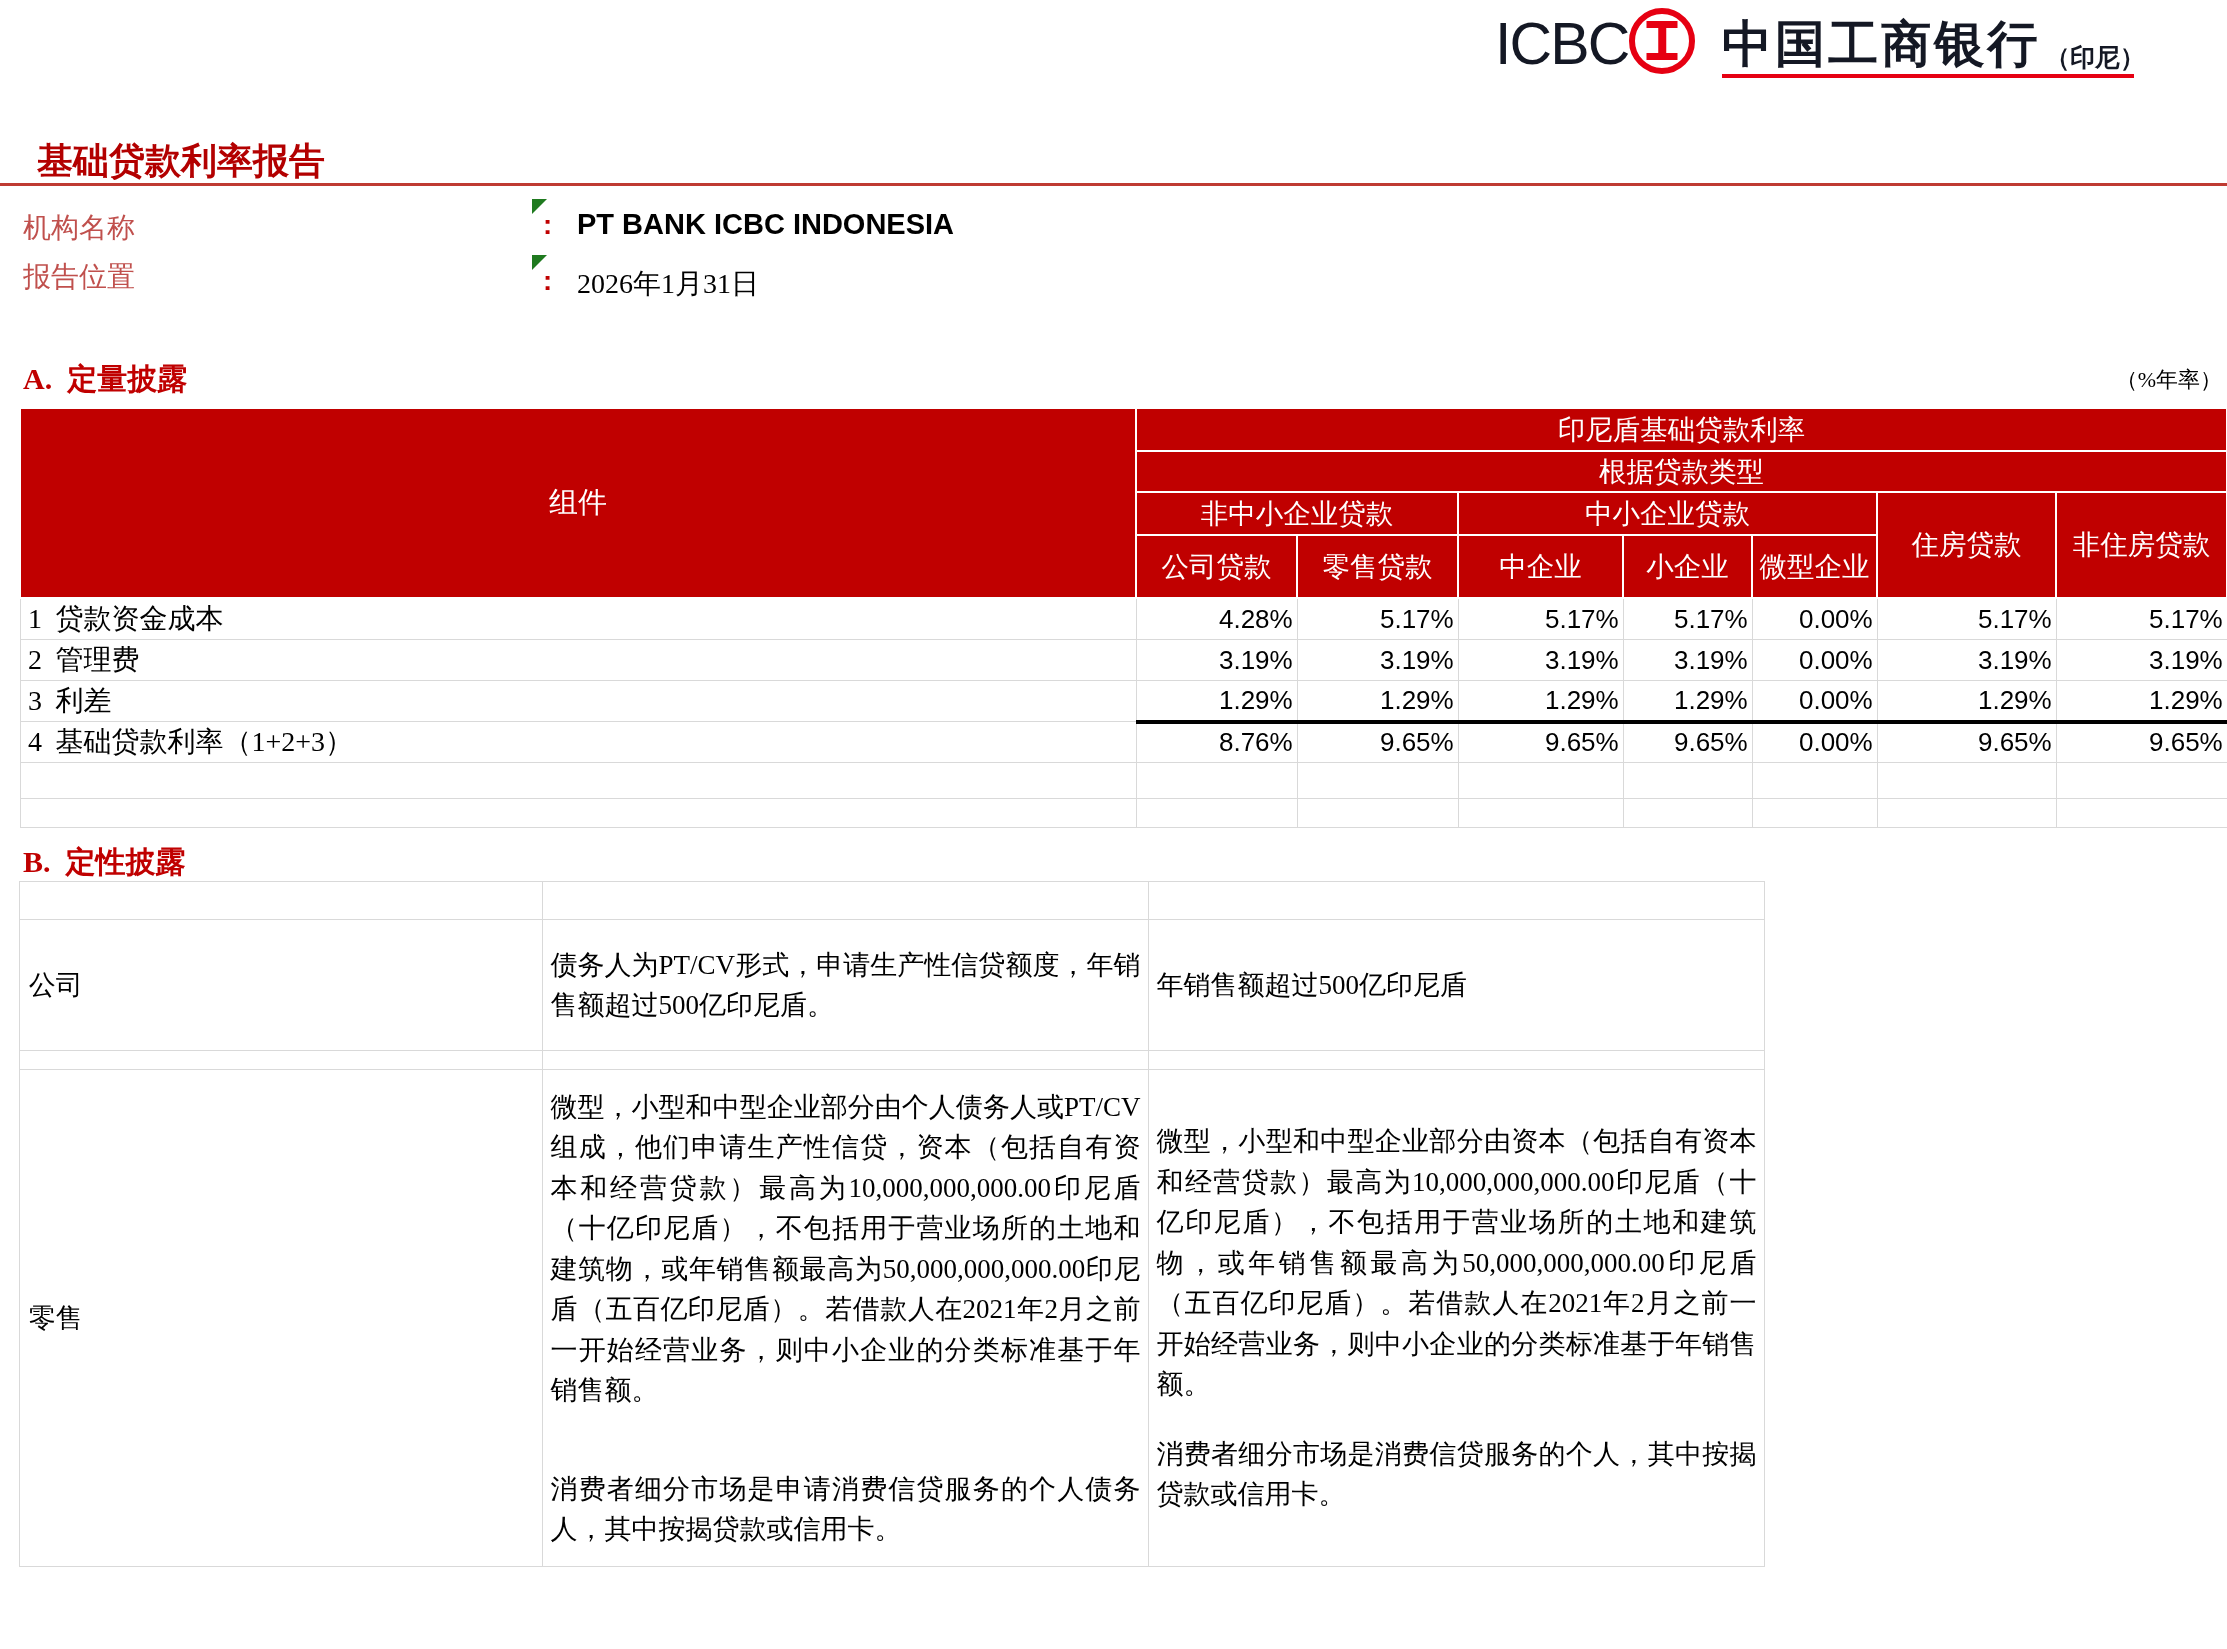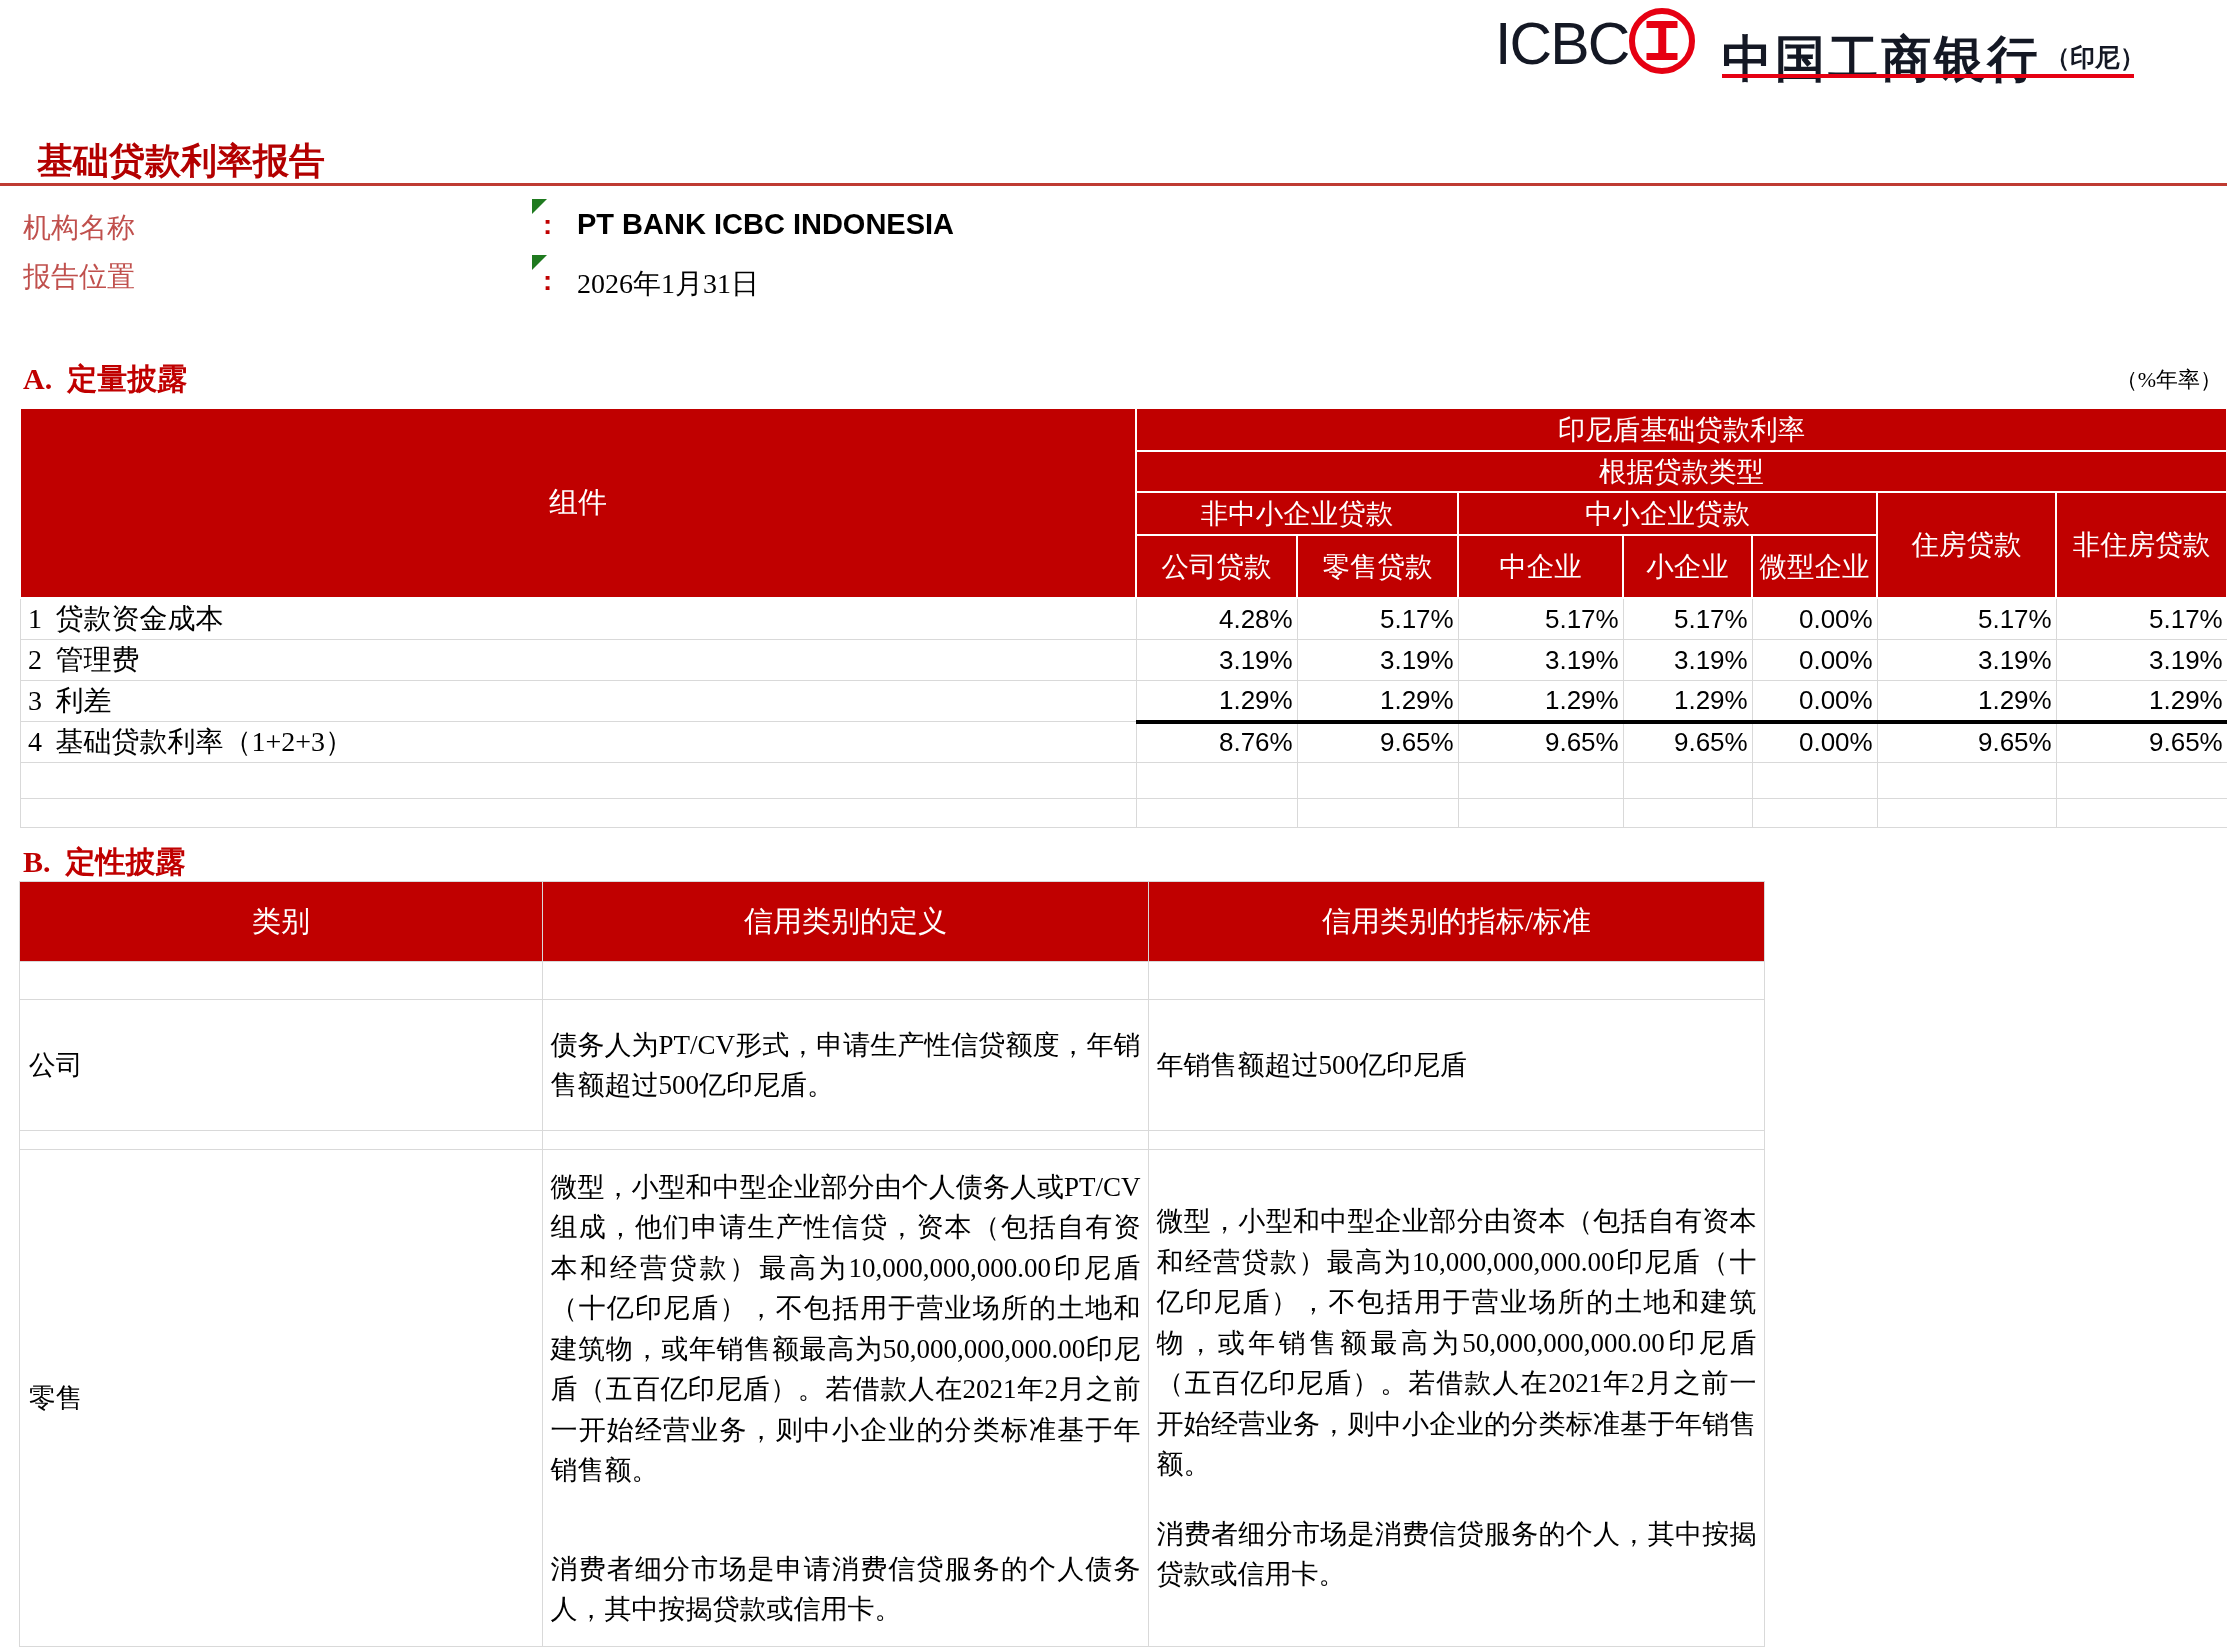--- a/index.html
+++ b/index.html
@@ -9,21 +9,21 @@
   
   .logo-icbc{position:absolute;left:1495px;top:15px;font-family:"Liberation Sans","DejaVu Sans",sans-serif;
              font-weight:normal;font-size:59px;line-height:1;letter-spacing:-1.9px;color:#141824;}
   .emblem{position:absolute;left:1629px;top:7.5px;width:66px;height:66px;border:6.9px solid #E60012;
           border-radius:50%;box-sizing:border-box;}
   .gbar{position:absolute;background:#E60012;left:50%;}
   .gb-top{top:7.5px;width:31px;height:6.9px;transform:translateX(-50%);}
   .gb-bot{bottom:7.5px;width:31px;height:6.9px;transform:translateX(-50%);}
   .gb-mid{top:13px;width:7.5px;height:26px;transform:translateX(-50%);}
   .logo-cn{position:absolute;left:1722px;top:19px;font-family:"Liberation Sans","DejaVu Sans",sans-serif;
-           font-weight:bold;font-size:50px;line-height:1;letter-spacing:3.1px;color:#141824;margin-top:15px;}
+           font-weight:bold;font-size:50px;line-height:1;letter-spacing:3.1px;color:#141824;}
   .logo-region{position:absolute;left:2045px;top:41px;font-family:"Liberation Sans","DejaVu Sans",sans-serif;
                font-weight:bold;font-size:25px;color:#141824;}
   .logo-underline{position:absolute;left:1722px;top:74px;width:412px;height:4.4px;background:#E60012;}
 
   
   .page-title{position:absolute;left:23px;top:123px;font-size:36px;font-weight:bold;color:#B30000;margin:14px;}
   .title-rule{position:absolute;left:0;top:183px;width:2227px;height:3.1px;background:#BF3B32;}
   .info-label{position:absolute;left:23px;font-size:28px;color:#C0504D;}
   .il-1{top:209px;} .il-2{top:258px;}
   .flag{position:absolute;left:532px;width:0;height:0;border-left:15px solid #1F7A1F;border-bottom:15px solid transparent;}
@@ -206,25 +206,20 @@
 
   <h2 class="section-heading sh-b">B.  定性披露</h2>
 
   <table class="tableB">
     <colgroup>
       <col style="width:523px">
         <col style="width:606px">
         <col style="width:616px">
     </colgroup>
     <tbody>
-      <tr class="bhr">
-        <td class="hd">类别</td>
-        <td class="hd">信用类别的定义</td>
-        <td class="hd">信用类别的指标/标准</td>
-      </tr>
       <tr class="br-empty">
         <td></td>
         <td></td>
         <td></td>
       </tr>
       <tr class="br-co">
         <td class="cat">公司</td>
         <td class="txt">
           <p>债务人为PT/CV形式，申请生产性信贷额度，年销售额超过500亿印尼盾。</p>
         </td>

